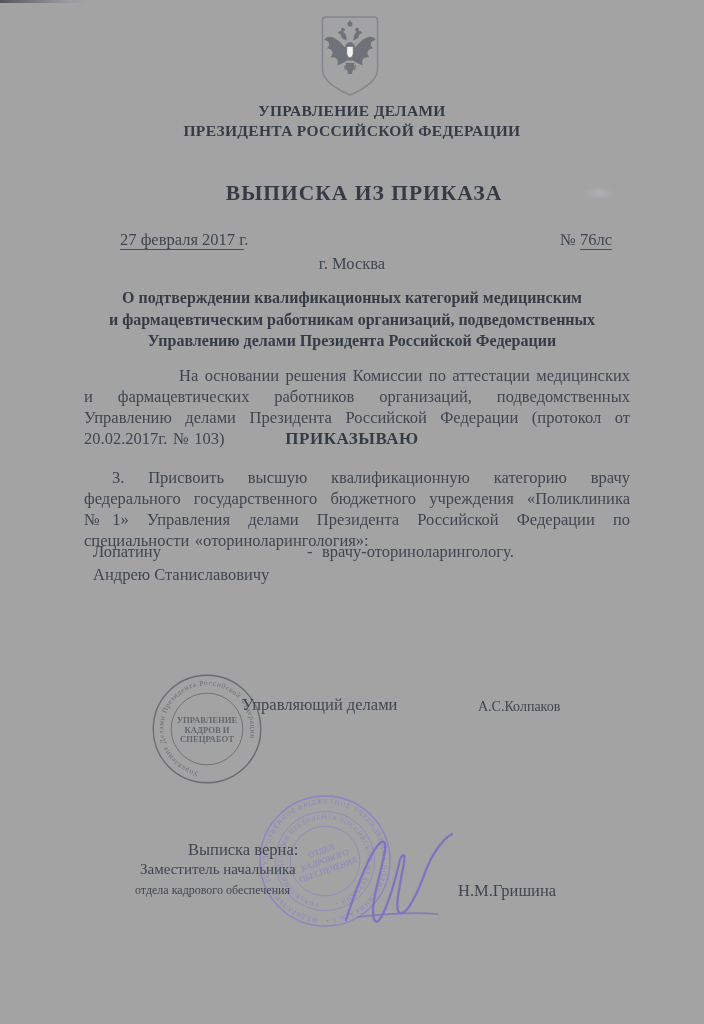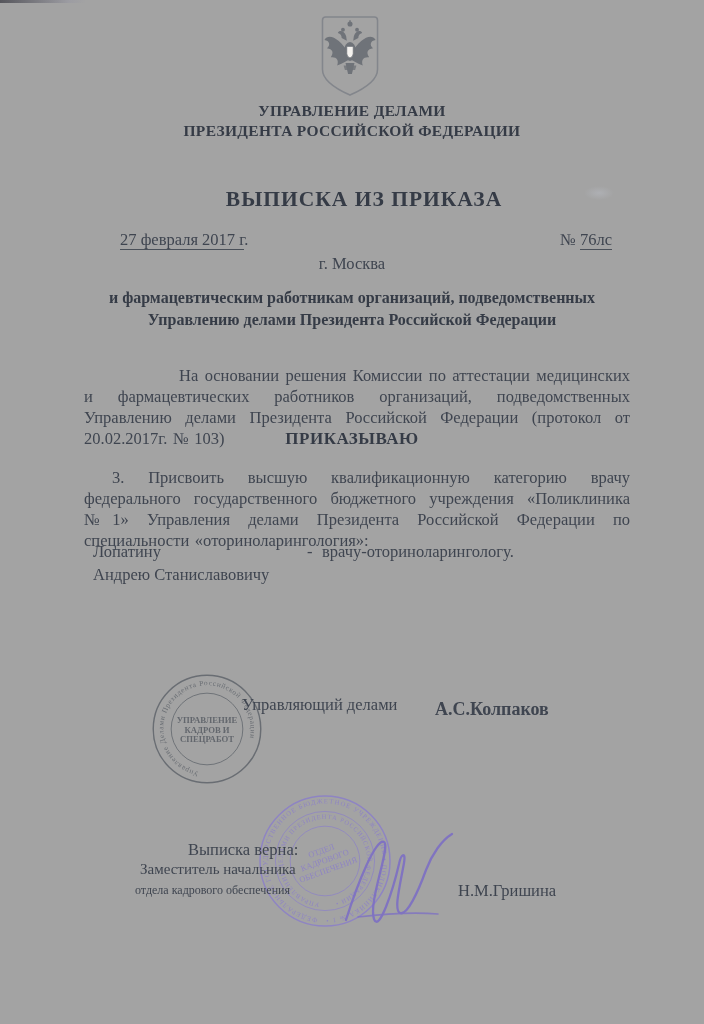--- a/index.html
+++ b/index.html
@@ -14,21 +14,21 @@
   .scan-artifact{
     left:0; top:3; width:86px; height:3px;
     background:linear-gradient(to right,#3c3c44,#9a9aa2 80%,transparent);
     opacity:.75;
   }
   .org-header{
     top:101px; font-weight:bold; font-size:15.5px; line-height:19.5px;
     color:#353b46; letter-spacing:.3px; z-index:2;
   }
   .doc-title{
-    top:187px; font-weight:bold; font-size:21.5px; letter-spacing:1px;
+    top:181px; font-weight:bold; font-size:21.5px; letter-spacing:1px;
     color:#353b46; z-index:2;margin-left:24px;
   }
   .date-row{
     top:230px; left:120px; right:92px; font-size:16.5px;
     display:flex; justify-content:space-between; z-index:2;
   }
   .u{border-bottom:1.2px solid #4a5059; padding-bottom:0px;}
   .city-line{top:254px; font-size:16.5px; z-index:2;}
   .subject{
     top:287px; font-weight:bold; font-size:16px; line-height:21.5px;
@@ -39,21 +39,21 @@
     text-align:justify; word-spacing:1.5px; z-index:2;
   }
   .para-basis{top:365px; text-indent:95px;}
   .decree-word{top:429px; font-weight:bold; font-size:17px; letter-spacing:.5px; color:#353b46; z-index:2;}
   .para-item{top:467px; text-indent:28px;}
   .names{left:93px; top:540px; font-size:16.5px; line-height:23px; z-index:2;}
   .names .row1{display:flex;}
   .names .surname{display:inline-block; width:214px;}
   .names .dash{display:inline-block; width:15px;}
   .sig-title{left:242px; top:695px; font-size:16.5px; z-index:3;}
-  .sig-name{left:435px; top:699px; font-size:18px; z-index:3;font-weight:bold;}
+  .sig-name{left:478px; top:699px; font-size:14px; z-index:3;}
   .cert-line1{left:188px; top:840px; font-size:16.5px; z-index:3;}
   .cert-line2{left:140px; top:861px; font-size:15px; z-index:3;}
   .cert-line3{left:135px; top:883px; font-size:12px; z-index:3;}
   .cert-name{left:458px; top:881px; font-size:16.5px; z-index:3;}
   .arms{left:318px; top:13px; width:64px; height:86px; z-index:2;}
   .stamp-hr{left:151px; top:664px; width:112px; height:130px; opacity:.82; z-index:1;}
   .stamp-dept{left:258px; top:790px; width:134px; height:142px; opacity:.85; z-index:2;}
   .handsign{left:338px; top:824px; width:122px; height:118px; z-index:4; opacity:.9;}
   .smudge{left:584px; top:186px; width:30px; height:14px; z-index:1;
     background:radial-gradient(ellipse at center,#b9bcc4 0%,transparent 70%); opacity:.5;}
@@ -92,20 +92,21 @@
   <div class="abs center doc-title">ВЫПИСКА ИЗ ПРИКАЗА</div>
 
   <div class="abs date-row">
     <span><span class="u">27 февраля 2017 г</span><span>.</span></span>
     <span><span>№ </span><span class="u">76лс</span></span>
   </div>
 
   <div class="abs center city-line">г. Москва</div>
 
   <div class="abs center subject">
+    <div>О подтверждении квалификационных категорий медицинским</div>
     <div>и фармацевтическим работникам организаций, подведомственных</div>
     <div>Управлению делами Президента Российской Федерации</div>
   </div>
 
   <div class="abs para para-basis">На основании решения Комиссии по аттестации медицинских и фармацевтических работников организаций, подведомственных Управлению делами Президента Российской Федерации (протокол от 20.02.2017г. № 103)</div>
 
   <div class="abs center decree-word">ПРИКАЗЫВАЮ</div>
 
   <div class="abs para para-item">3. Присвоить высшую квалификационную категорию врачу федерального государственного бюджетного учреждения «Поликлиника №1» Управления делами Президента Российской Федерации по специальности «оториноларингология»:</div>
 

